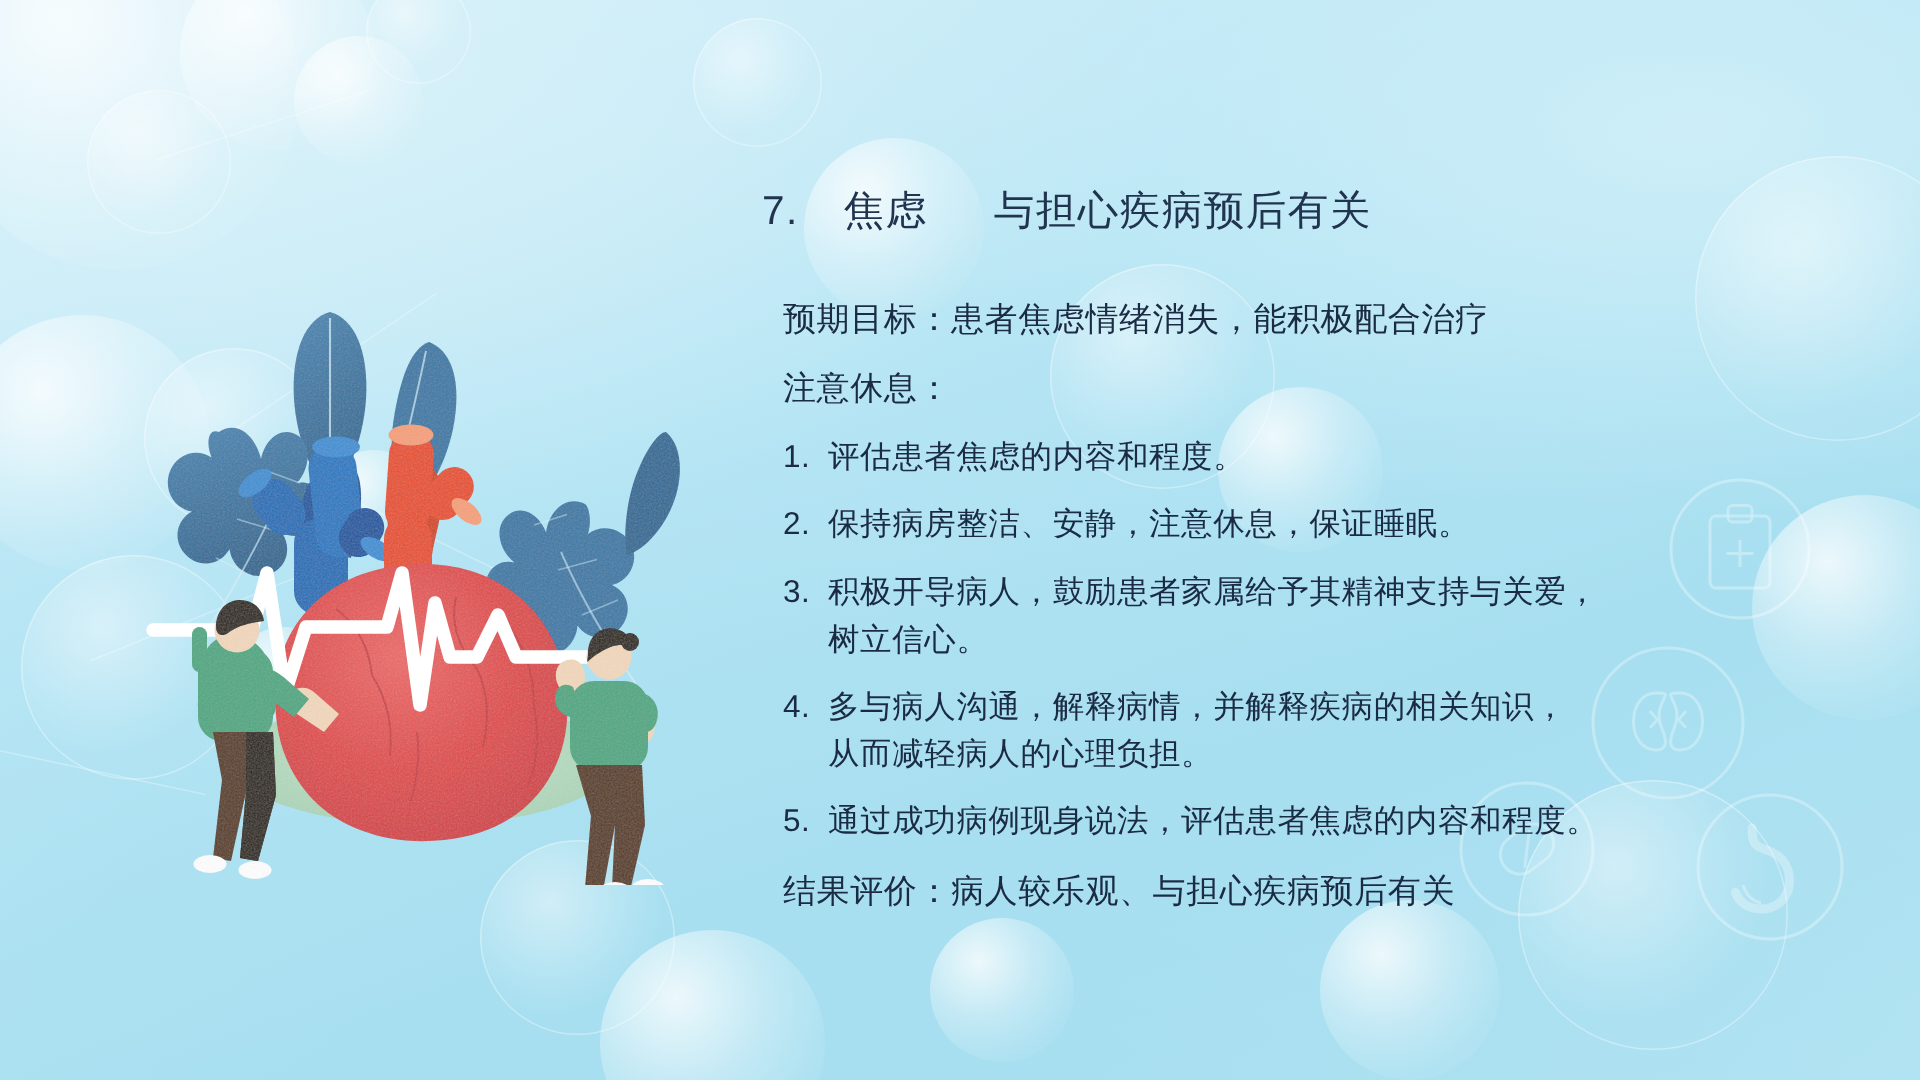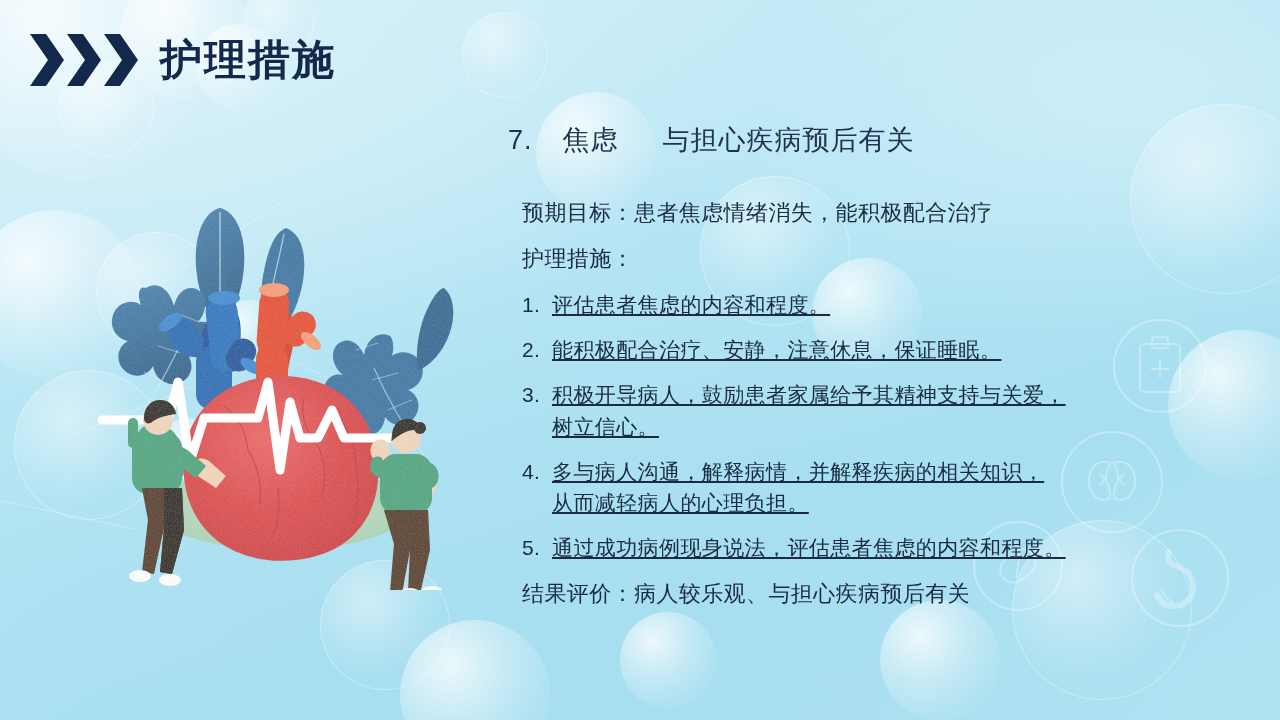--- a/index.html
+++ b/index.html
@@ -59,21 +59,21 @@
   .body-line{
     font-size:22px;line-height:1.52;color:#1a2b43;
     margin:0 0 13px 14px;white-space:nowrap;letter-spacing:.4px;
   }
   ol.steps{list-style:none;margin:0 0 0 14px;padding:0;}
   ol.steps li{
     font-size:21px;line-height:1.52;color:#1a2b43;letter-spacing:.4px;
     margin-bottom:13px;display:flex;align-items:flex-start;
   }
   ol.steps li .idx{flex:0 0 auto;width:30px;}
-  ol.steps li .txt{flex:1 1 auto;text-decoration:underline;}
+  ol.steps li .txt{flex:1 1 auto;}
   ol.steps li .txt .l2{display:block;}
 </style>
 </head>
 <body>
 
 <div class="slide">
 
   <div>
     <div class="bub soft" style="left:-40px;top:-60px;width:240px;height:240px;"></div>
     <div class="bub soft" style="left:120px;top:-30px;width:130px;height:130px;"></div>
@@ -128,34 +128,20 @@
     </svg>
   </div>
   <div class="wm" style="left:1130px;top:528px;">
     <svg width="100" height="100" viewBox="0 0 100 100" fill="none" stroke="rgba(255,255,255,.60)" stroke-width="2">
       <circle cx="50" cy="50" r="48"></circle>
       <path d="M38 24c0 10 2 12 8 14 10 3 17 10 17 21 0 12-9 19-19 19-9 0-15-5-17-11" stroke-width="6" stroke-linecap="round"></path>
       <path d="M32 62c2 7 7 11 12 12"></path>
     </svg>
   </div>
 
-  <div class="header">
-    <div class="chevrons">
-      <svg width="34" height="52" viewBox="0 0 34 52">
-        <polygon points="0,0 16,0 34,26 16,52 0,52 18,26" fill="#13294b"></polygon>
-      </svg>
-      <svg width="34" height="52" viewBox="0 0 34 52">
-        <polygon points="0,0 16,0 34,26 16,52 0,52 18,26" fill="#13294b"></polygon>
-      </svg>
-      <svg width="34" height="52" viewBox="0 0 34 52">
-        <polygon points="0,0 16,0 34,26 16,52 0,52 18,26" fill="#13294b"></polygon>
-      </svg>
-    </div>
-    <div class="title">护理措施</div>
-  </div>
 
   <div class="illus">
     <svg viewBox="0 0 420 420" xmlns="http://www.w3.org/2000/svg">
       <defs>
         <radialGradient id="heartGrad" cx="42%" cy="34%" r="74%">
           <stop offset="0%" stop-color="#ec6a68"></stop>
           <stop offset="55%" stop-color="#e04a4b"></stop>
           <stop offset="100%" stop-color="#cf3f44"></stop>
         </radialGradient>
         <linearGradient id="leafGrad" x1="0" y1="0" x2="0.3" y2="1">
@@ -273,33 +259,33 @@
 
   <div class="content">
 
     <div class="heading">
       <span class="num">7.</span>
       <span class="key">焦虑</span>
       <span class="rel">与担心疾病预后有关</span>
     </div>
 
     <p class="body-line">预期目标：患者焦虑情绪消失，能积极配合治疗</p>
-    <p class="body-line">护理措施：</p>
+    <p class="body-line">注意休息：</p>
 
     <ol class="steps">
       <li>
         <span class="idx">1.</span>
         <span class="txt">
           <span>评估患者焦虑的内容和程度。</span>
         </span>
       </li>
       <li>
         <span class="idx">2.</span>
         <span class="txt">
-          <span>能积极配合治疗、安静，注意休息，保证睡眠。</span>
+          <span>保持病房整洁、安静，注意休息，保证睡眠。</span>
         </span>
       </li>
       <li>
         <span class="idx">3.</span>
         <span class="txt">
           <span>积极开导病人，鼓励患者家属给予其精神支持与关爱，</span>
           <span class="l2">树立信心。</span>
         </span>
       </li>
       <li>

